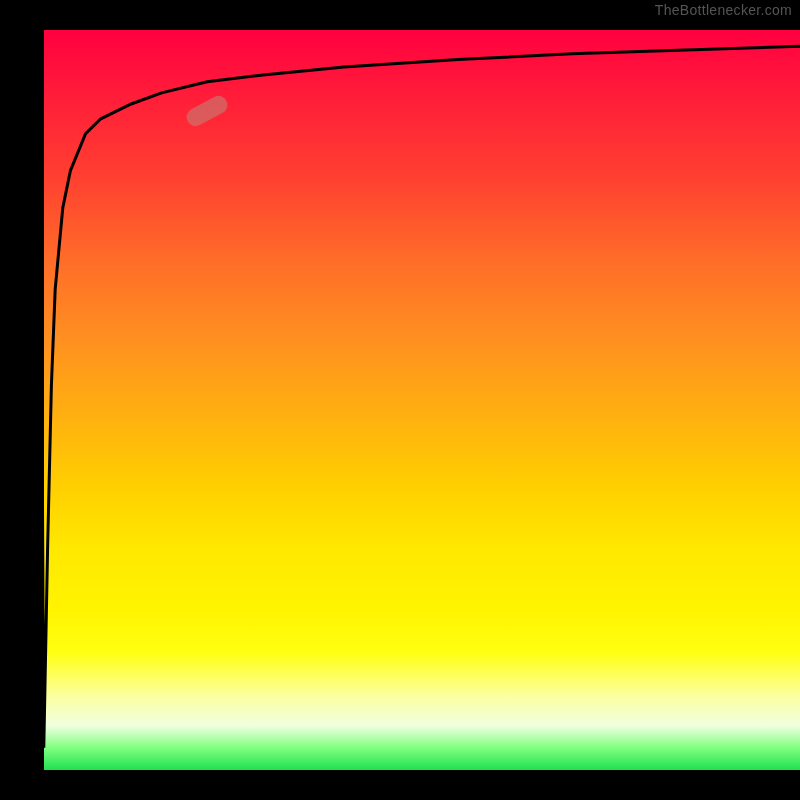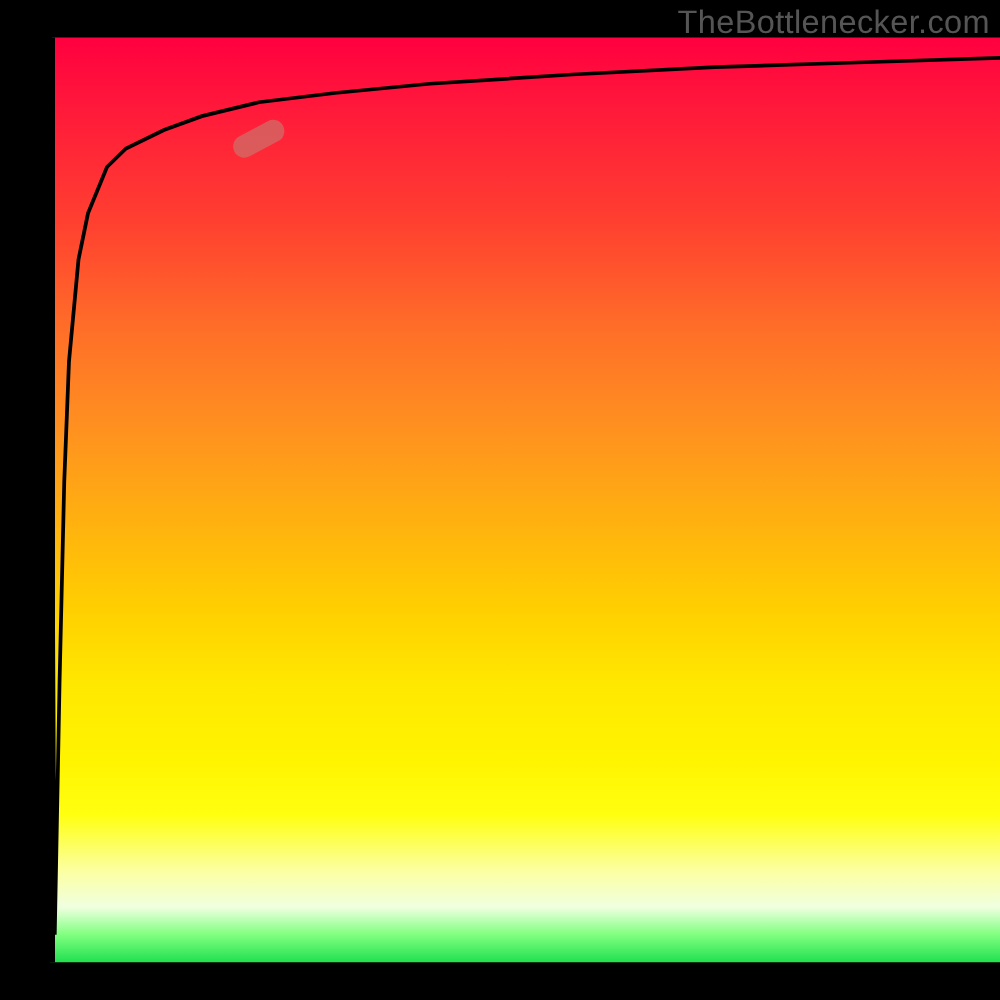--- a/index.html
+++ b/index.html
@@ -9,21 +9,21 @@
     background: #000;
     position: relative;
     font-family: Arial, Helvetica, sans-serif;
     overflow: hidden;
   }
   .watermark {
     position: absolute;
     top: 2px;
     right: 8px;
     color: #555;
-    font-size: 26px;
+    font-size: 14px;
     font-weight: 400;
     letter-spacing: 0.3px;
     z-index: 10;
   }
   .plot-area {
     position: absolute;
     left: 40px;
     top: 30px;
     width: 760px;
     height: 740px;

